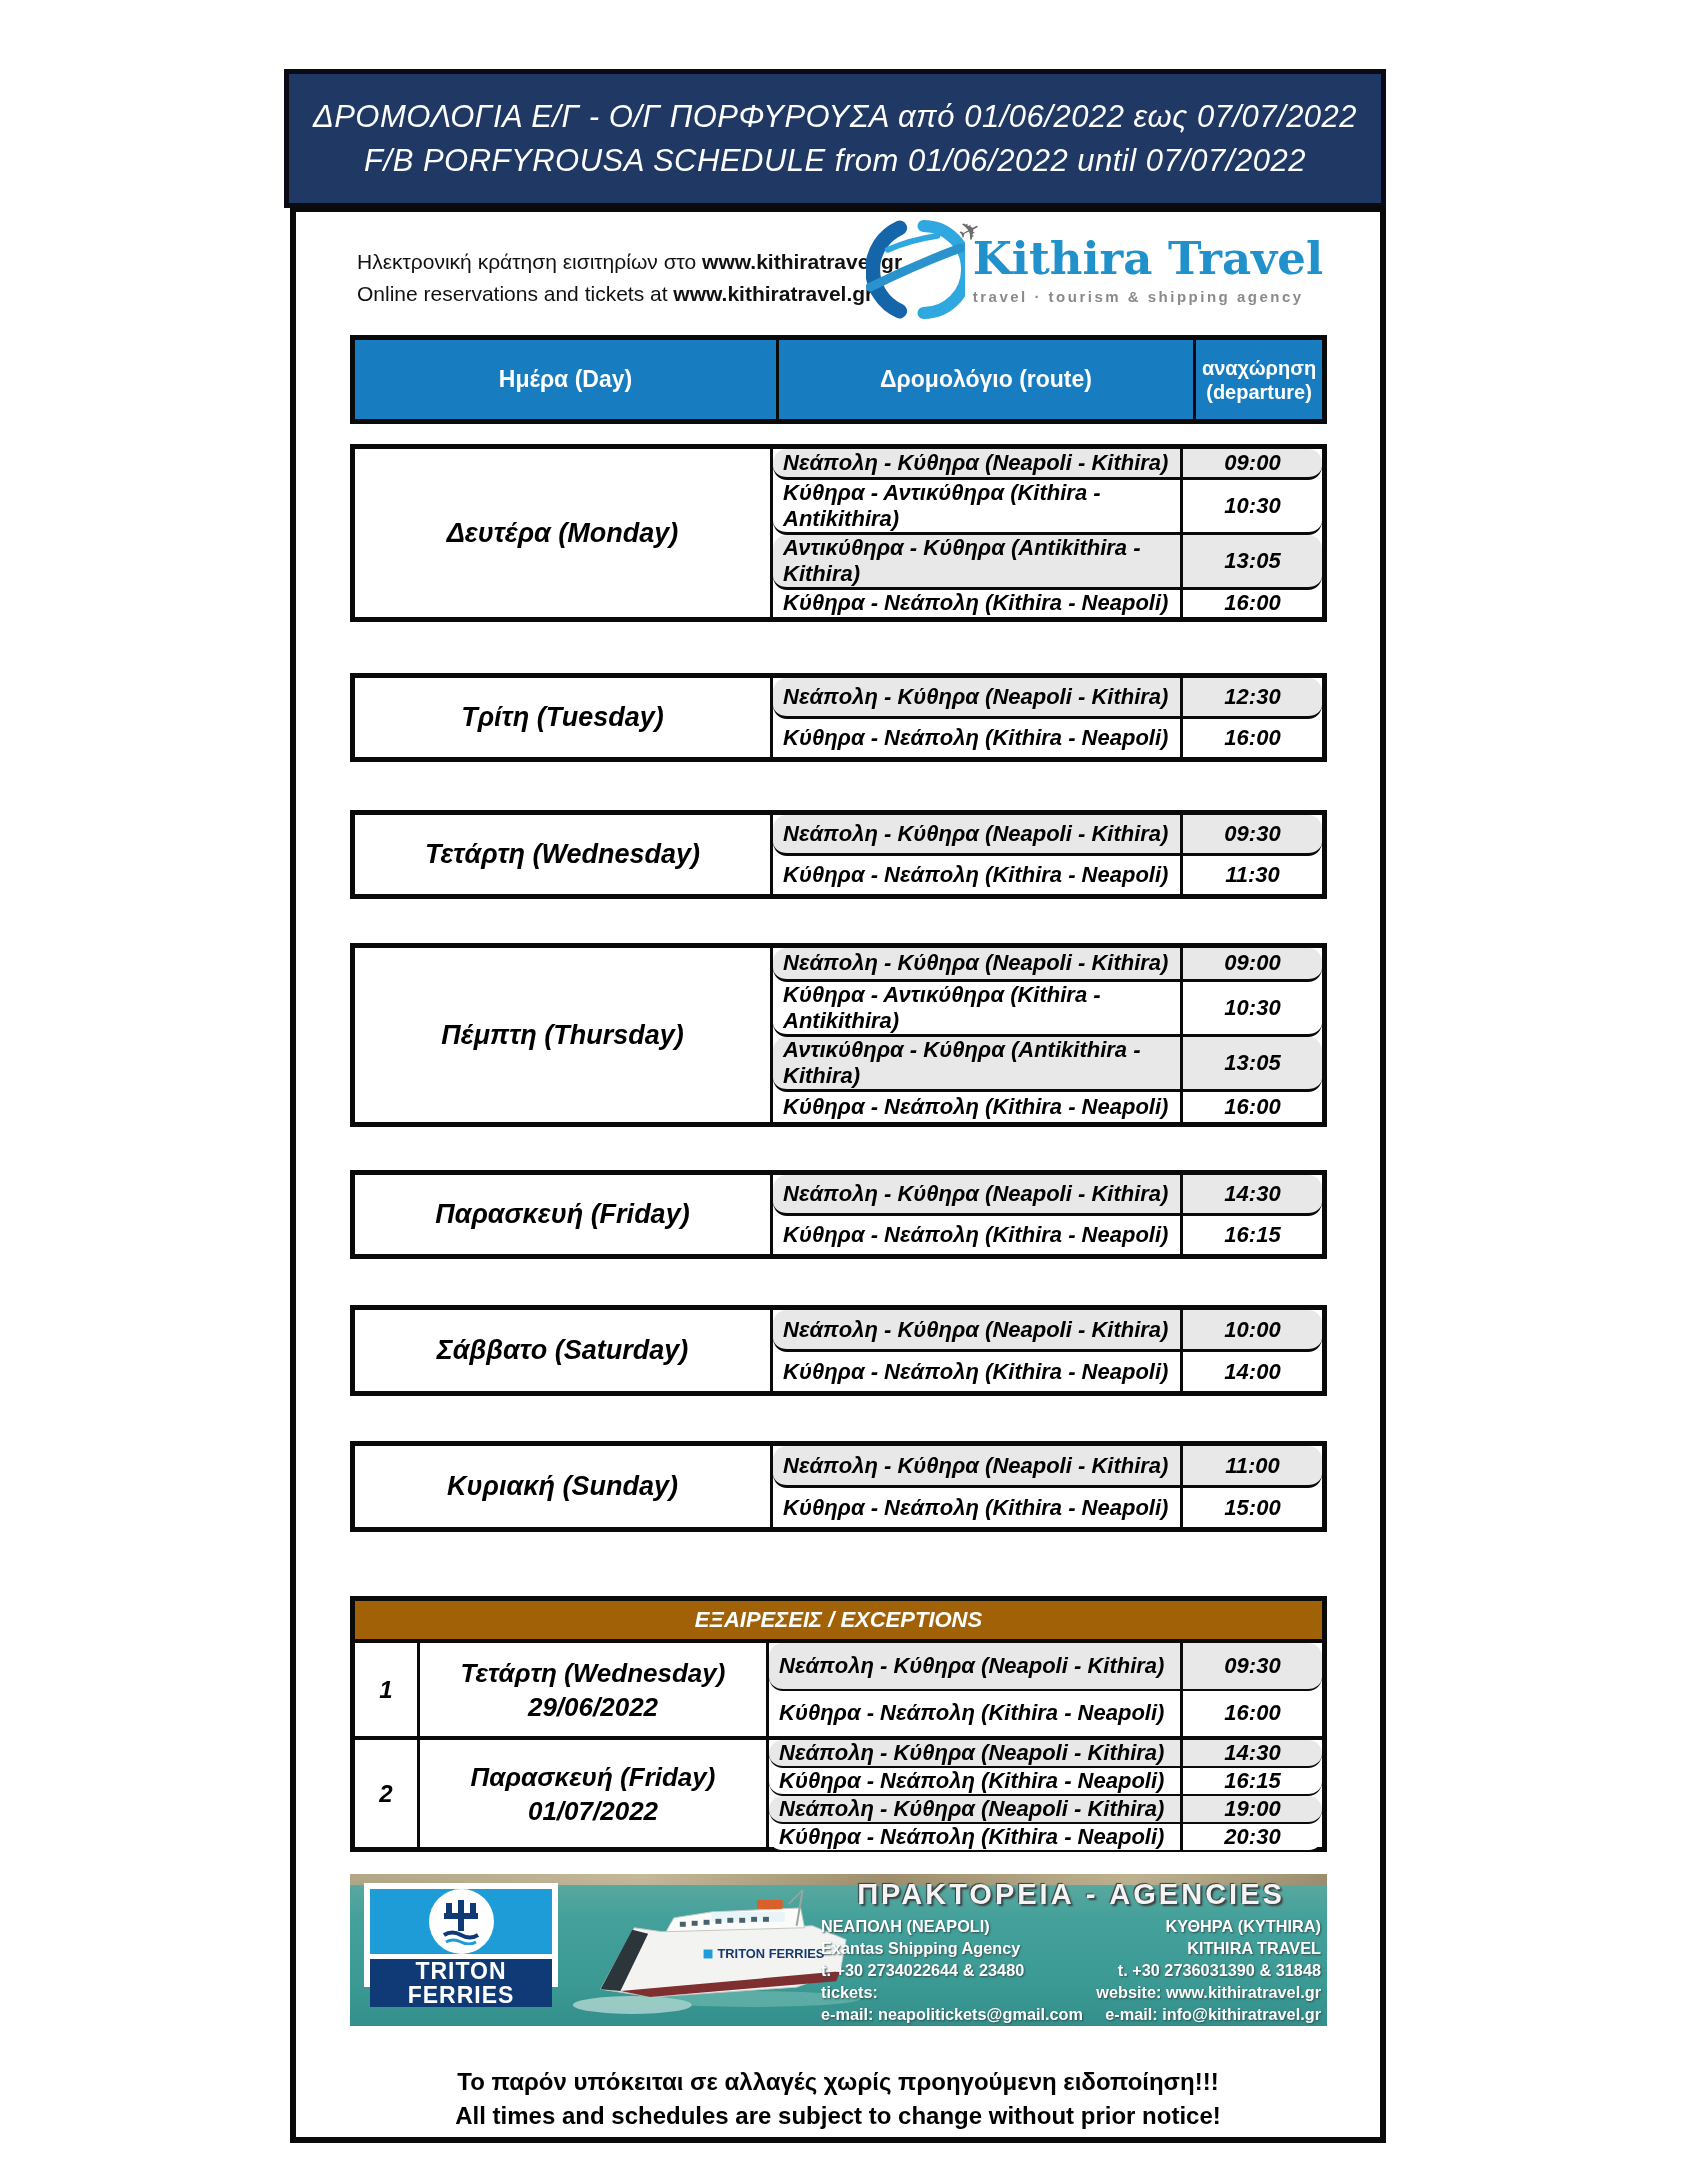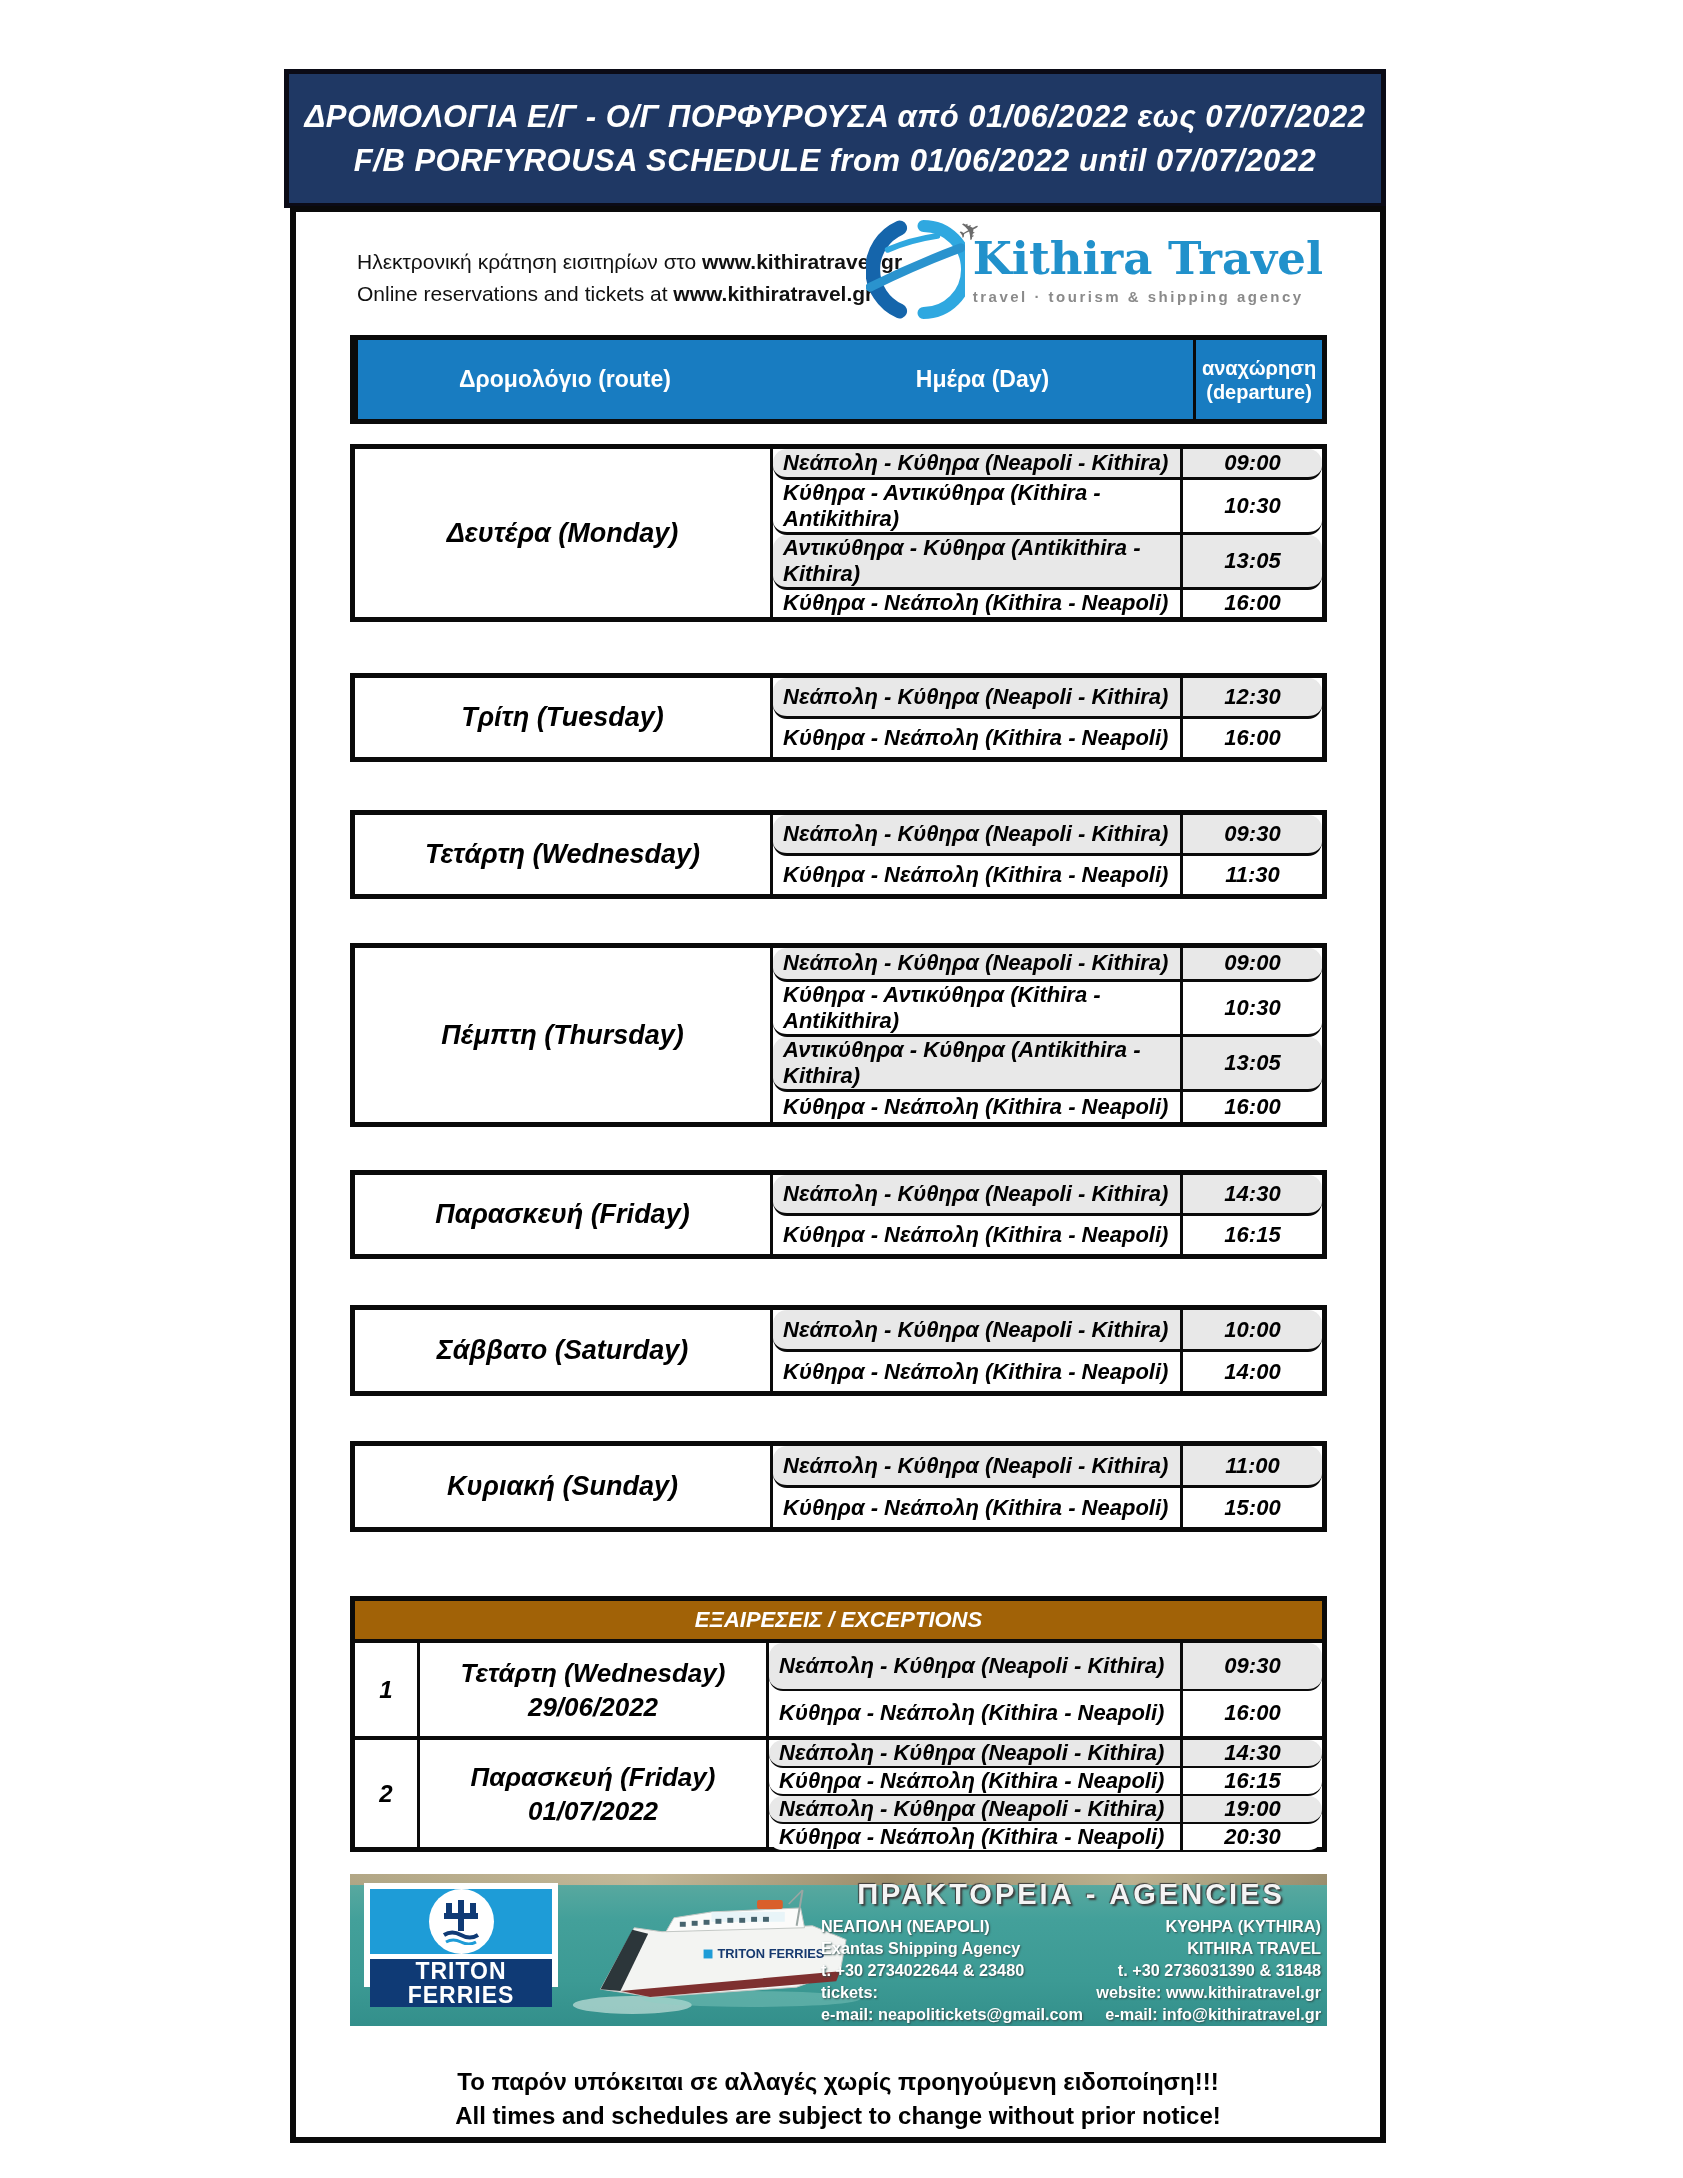--- a/index.html
+++ b/index.html
@@ -6,21 +6,21 @@
   html,body { background:#ffffff; }
   body {
     width:1683px; height:2178px; position:relative;
     font-family:"Liberation Sans", sans-serif; color:#000;
   }
 
   
   .title-banner {
     position:absolute; left:284px; top:69px; width:1102px; height:139px;
     background:#1f3864; border:5px solid #0b0b16;
-    color:#fff; font-weight:bold; font-style:italic;
+    color:#fff; font-weight:normal; font-style:italic;
     display:flex; flex-direction:column; justify-content:center; align-items:center;
     gap:8px; font-size:31px; letter-spacing:0.5px; text-align:center;
   }
 
   
   .content-box {
     position:absolute; left:290px; top:206px; width:1096px; height:1937px;
     background:#fff; border:6px solid #0a0a0a;
   }
 
@@ -167,22 +167,22 @@
       </svg>
       <span class="kt-plane">✈</span>
     </div>
     <div class="kt-text">
       <div class="kt-name">Kithira Travel</div>
       <div class="kt-tagline">travel · tourism &amp; shipping agency</div>
     </div>
   </div>
 
   <div class="sched-header">
+    <div class="sh-cell sh-day">Ημέρα (Day)</div>
     <div class="sh-cell sh-route">Δρομολόγιο (route)</div>
-    <div class="sh-cell sh-day">Ημέρα (Day)</div>
     <div class="sh-cell sh-dep">αναχώρηση (departure)</div>
   </div>
 
   <div id="day-blocks">
       <div class="day-block" style="top: 232px; height: 178px;">
         <div class="day-cell">Δευτέρα (Monday)</div>
         <div class="routes">
           <div class="route-row odd">
             <div class="route-name">Νεάπολη - Κύθηρα (Neapoli - Kithira)</div>
             <div class="route-time">09:00</div>

